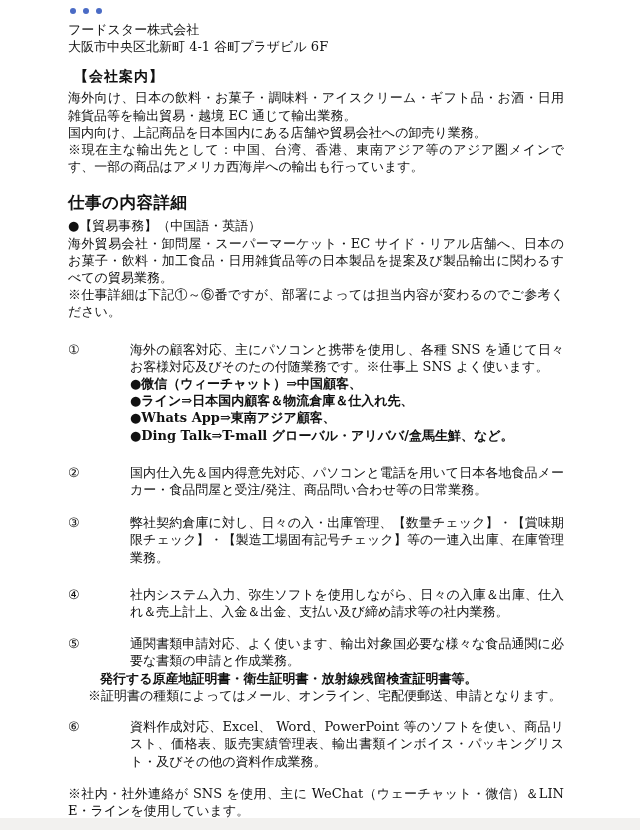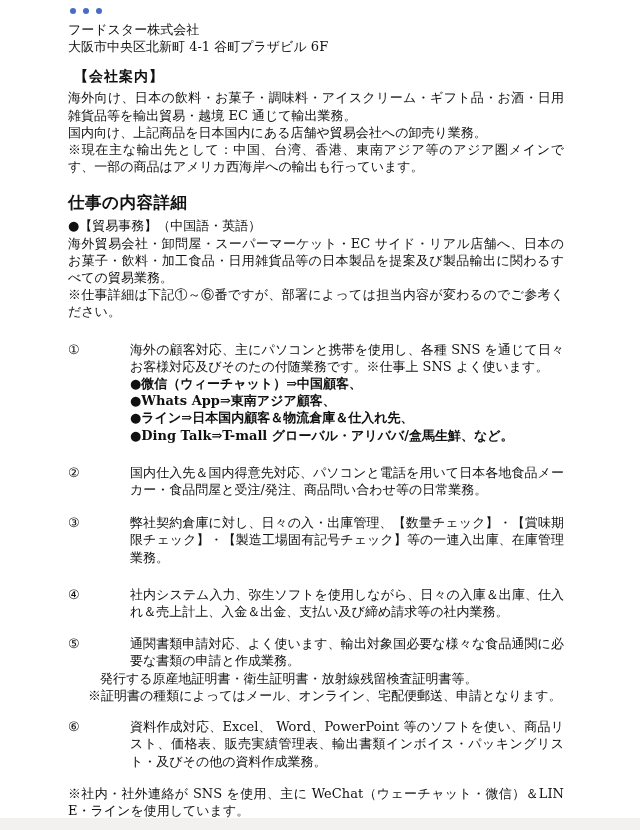--- a/index.html
+++ b/index.html
@@ -45,21 +45,21 @@
   .item-group { margin-top: 20px; font-size: 13px; line-height: 17.2px; }
   .item-group.m16 { margin-top: 16px; }
   .item-group.m15 { margin-top: 15px; }
   .item-group.m14 { margin-top: 14px; }
   .item-row { display: flex; }
   .item-num { flex: 0 0 29px; width: 29px; }
   .item-body { flex: 1; text-align: justify; word-break: break-all; margin-left: 33px; }
   .bullet-line { text-align: left; font-weight: bold; }
 
   .subnote { padding-left: 20px; word-break: break-all; }
-  .subnote-cont { padding-left: 32px; word-break: break-all; }
+  .subnote-cont { padding-left: 32px; word-break: break-all; font-weight: bold; }
 
   .footer-note { margin-top: 15px; }
 
   .bottom-strip {
     position: absolute;
     left: 0; right: 0; bottom: 0;
     height: 12px;
     background: #f2f1ef;
   }
 </style>
@@ -86,22 +86,22 @@
   <p class="para">●【貿易事務】（中国語・英語）</p>
   <p class="para">海外貿易会社・卸問屋・スーパーマーケット・EC サイド・リアル店舗へ、日本のお菓子・飲料・加工食品・日用雑貨品等の日本製品を提案及び製品輸出に関わるすべての貿易業務。</p>
   <p class="para">※仕事詳細は下記①～⑥番ですが、部署によっては担当内容が変わるのでご参考ください。</p>
 
   <div class="item-group">
     <div class="item-row">
       <span class="item-num">①</span>
       <div class="item-body">
         <span>海外の顧客対応、主にパソコンと携帯を使用し、各種 SNS を通じて日々お客様対応及びそのたの付随業務です。※仕事上 SNS よく使います。</span>
         <div class="bullet-line">●微信（ウィーチャット）⇒中国顧客、</div>
+        <div class="bullet-line">●ライン⇒日本国内顧客＆物流倉庫＆仕入れ先、</div>
         <div class="bullet-line">●Whats App⇒東南アジア顧客、</div>
-        <div class="bullet-line">●ライン⇒日本国内顧客＆物流倉庫＆仕入れ先、</div>
         <div class="bullet-line">●Ding Talk⇒T-mall グローバル・アリババ/盒馬生鮮、など。</div>
       </div>
     </div>
   </div>
 
   <div class="item-group">
     <div class="item-row">
       <span class="item-num">②</span>
       <div class="item-body">国内仕入先＆国内得意先対応、パソコンと電話を用いて日本各地食品メーカー・食品問屋と受注/発注、商品問い合わせ等の日常業務。</div>
     </div>

